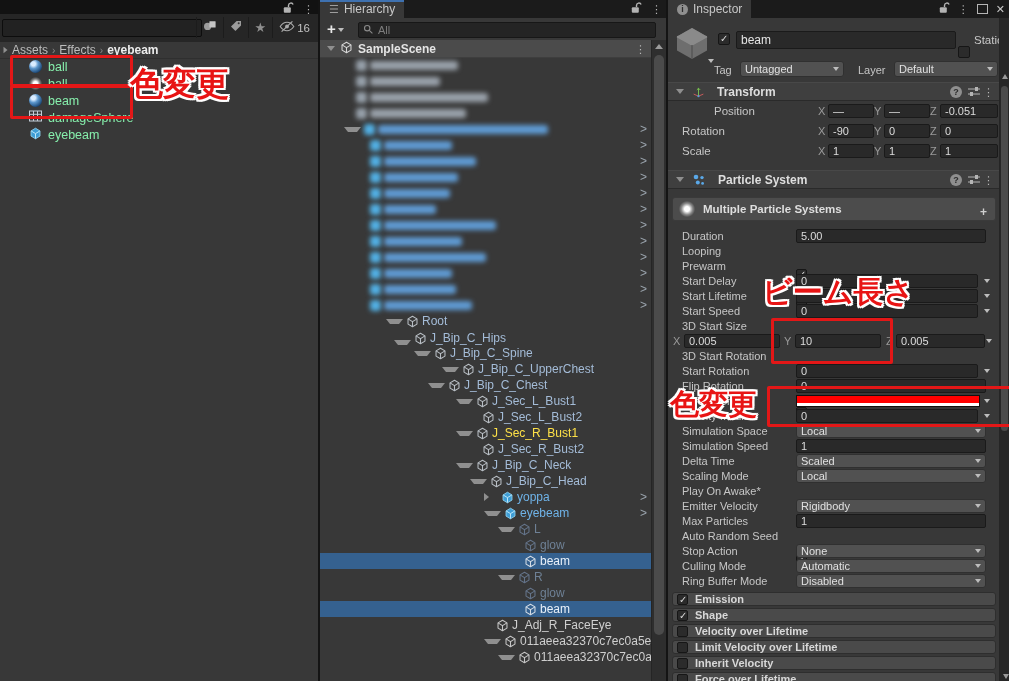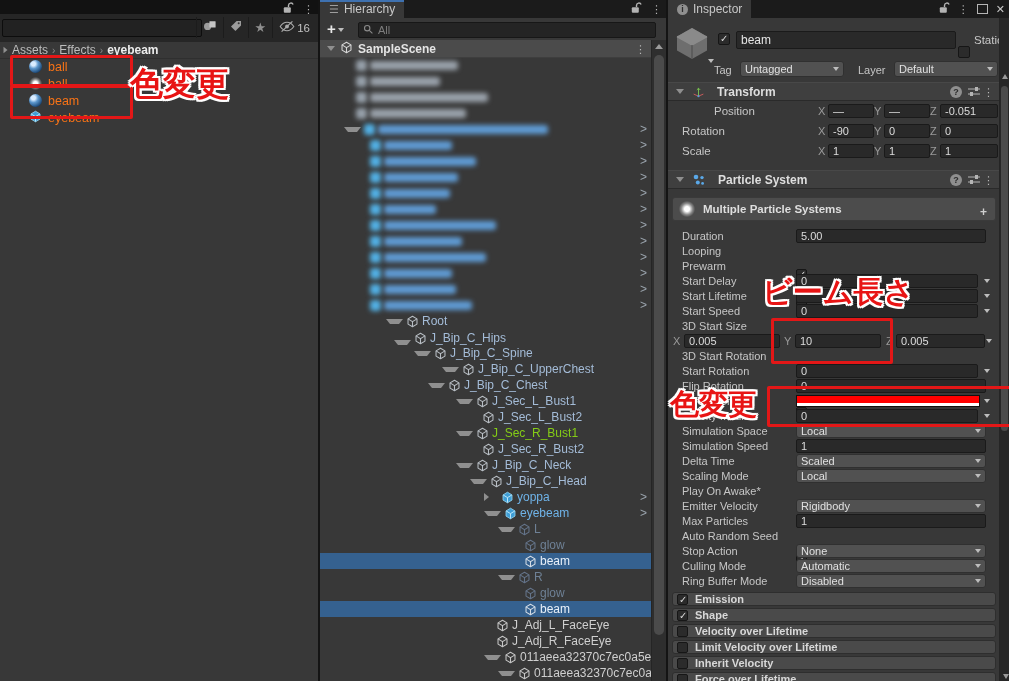--- a/index.html
+++ b/index.html
@@ -38,21 +38,21 @@
   .proj-toolbar{left:0;top:14px;right:0;height:28px;background:#262626;border-bottom:1px solid #1e1e1e;}
   .search-input{left:2px;top:5px;width:198px;height:16px;background:#222;border:1px solid #0d0d0d;border-radius:2px;}
   .proj-icons{right:2px;top:3px;height:21px;display:flex;align-items:center;}
   .proj-icons .cell{height:21px;display:flex;align-items:center;justify-content:center;
                     padding:0 6px;border-left:1px solid #1c1c1c;}
   .breadcrumb{left:0;top:42px;right:0;height:16px;background:#383838;border-bottom:1px solid #2f2f2f;
               display:flex;align-items:center;padding-left:3px;color:#bdbdbd;font-size:12px;gap:4px;}
   .breadcrumb .last{color:#ececec;font-weight:bold;}
   .crumb-sep{color:#8a8a8a;font-size:10px;}
   #proj-list{left:0;top:58px;right:0;bottom:0;}
-  .pitem{height:17px;display:flex;align-items:center;padding-left:29px;gap:6px;font-size:12.5px;color:#f97316;}
+  .pitem{height:17px;display:flex;align-items:center;padding-left:29px;gap:6px;font-size:12.5px;color:#86efac;}
   .sphere-ic{width:13px;height:13px;border-radius:50%;flex:none;
      background:radial-gradient(circle at 34% 30%,#d9ecff 0 16%,#5d97cc 38%,#15406e 78%);}
   .particle-ic{width:13px;height:13px;flex:none;
      background:radial-gradient(circle,#fff 0 22%,rgba(255,255,255,.35) 50%,rgba(255,255,255,0) 72%);}
 
   
   .tabbar{left:0;top:0;right:0;height:18px;background:#1b1b1b;}
   .tab{display:inline-flex;height:18px;padding:0 9px;background:#383838;align-items:center;gap:5px;
        color:#c8c8c8;font-size:12px;position:relative;box-sizing:border-box;}
   .tab.focused::before{content:"";position:absolute;left:0;top:0;right:0;height:2px;background:#3e71b0;}
@@ -165,20 +165,27 @@
         </div>
         <div class="pitem">
           <span class="particle-ic"></span>
           <span>ball</span>
         </div>
         <div class="pitem">
           <span class="sphere-ic"></span>
           <span>beam</span>
         </div>
         <div class="pitem">
+          <span><svg width="13" height="12" viewBox="0 0 13 12">
+              <rect x="0.5" y="1" width="12" height="10" fill="none" stroke="#c2cdd8"></rect>
+              <path d="M0.5 4.3h12M0.5 7.6h12M4.5 1v10M8.5 1v10" stroke="#c2cdd8"></path>
+            </svg></span>
+          <span>damageSphere</span>
+        </div>
+        <div class="pitem">
           <span><svg width="13" height="13" viewBox="0 0 16 16">
               <path d="M8 1.5 13.5 4.8v6.4L8 14.5 2.5 11.2V4.8Z" fill="#3f9ed6"></path>
               <path d="M2.5 4.8 8 8.1l5.5-3.3M8 8.1v6.4" fill="none" stroke="#bfe8fb" stroke-width="1.2"></path>
               <path d="M8 1.5 13.5 4.8v6.4L8 14.5 2.5 11.2V4.8Z" fill="none" stroke="#8fd2f2" stroke-width="1.1"></path>
             </svg></span>
           <span>eyebeam</span>
         </div>
       </div>
   </div>
 
@@ -382,21 +389,21 @@
           <span class="lbl" style="color: rgb(164, 188, 216);">J_Sec_L_Bust2</span>
         </div>
         <div class="trow" style="padding-left: 136px;">
           <span class="exp open" style="width: 9px;"></span>
           <span style="display: inline-flex; flex: 0 0 auto;">
             <svg width="13" height="13" viewBox="0 0 16 16">
               <path d="M8 1.5 13.5 4.8v6.4L8 14.5 2.5 11.2V4.8Z" fill="none" stroke="#b8bec4" stroke-width="1.3" stroke-linejoin="round"></path>
               <path d="M2.5 4.8 8 8.1l5.5-3.3M8 8.1v6.4" fill="none" stroke="#b8bec4" stroke-width="1.3"></path>
             </svg>
           </span>
-          <span class="lbl" style="color: #84cc16;">J_Sec_R_Bust1</span>
+          <span class="lbl" style="color: #fde047;">J_Sec_R_Bust1</span>
         </div>
         <div class="trow" style="padding-left: 150px;">
           <span class="exp" style="width: 9px;"></span>
           <span style="display: inline-flex; flex: 0 0 auto;">
             <svg width="13" height="13" viewBox="0 0 16 16">
               <path d="M8 1.5 13.5 4.8v6.4L8 14.5 2.5 11.2V4.8Z" fill="none" stroke="#b8bec4" stroke-width="1.3" stroke-linejoin="round"></path>
               <path d="M2.5 4.8 8 8.1l5.5-3.3M8 8.1v6.4" fill="none" stroke="#b8bec4" stroke-width="1.3"></path>
             </svg>
           </span>
           <span class="lbl" style="color: rgb(164, 188, 216);">J_Sec_R_Bust2</span>
@@ -497,30 +504,20 @@
         </div>
         <div class="trow sel" style="padding-left: 192px;">
           <span class="exp" style="width: 9px;"></span>
           <span style="display: inline-flex; flex: 0 0 auto;">
             <svg width="13" height="13" viewBox="0 0 16 16">
               <path d="M8 1.5 13.5 4.8v6.4L8 14.5 2.5 11.2V4.8Z" fill="none" stroke="#d4dde6" stroke-width="1.3" stroke-linejoin="round"></path>
               <path d="M2.5 4.8 8 8.1l5.5-3.3M8 8.1v6.4" fill="none" stroke="#d4dde6" stroke-width="1.3"></path>
             </svg>
           </span>
           <span class="lbl" style="color: rgb(233, 241, 250);">beam</span>
-        </div>
-        <div class="trow" style="padding-left: 164px;">
-          <span class="exp" style="width: 9px;"></span>
-          <span style="display: inline-flex; flex: 0 0 auto;">
-            <svg width="13" height="13" viewBox="0 0 16 16">
-              <path d="M8 1.5 13.5 4.8v6.4L8 14.5 2.5 11.2V4.8Z" fill="none" stroke="#c6c6c6" stroke-width="1.3" stroke-linejoin="round"></path>
-              <path d="M2.5 4.8 8 8.1l5.5-3.3M8 8.1v6.4" fill="none" stroke="#c6c6c6" stroke-width="1.3"></path>
-            </svg>
-          </span>
-          <span class="lbl" style="color: rgb(207, 207, 207);">J_Adj_L_FaceEye</span>
         </div>
         <div class="trow" style="padding-left: 164px;">
           <span class="exp" style="width: 9px;"></span>
           <span style="display: inline-flex; flex: 0 0 auto;">
             <svg width="13" height="13" viewBox="0 0 16 16">
               <path d="M8 1.5 13.5 4.8v6.4L8 14.5 2.5 11.2V4.8Z" fill="none" stroke="#c6c6c6" stroke-width="1.3" stroke-linejoin="round"></path>
               <path d="M2.5 4.8 8 8.1l5.5-3.3M8 8.1v6.4" fill="none" stroke="#c6c6c6" stroke-width="1.3"></path>
             </svg>
           </span>
           <span class="lbl" style="color: rgb(207, 207, 207);">J_Adj_R_FaceEye</span>

